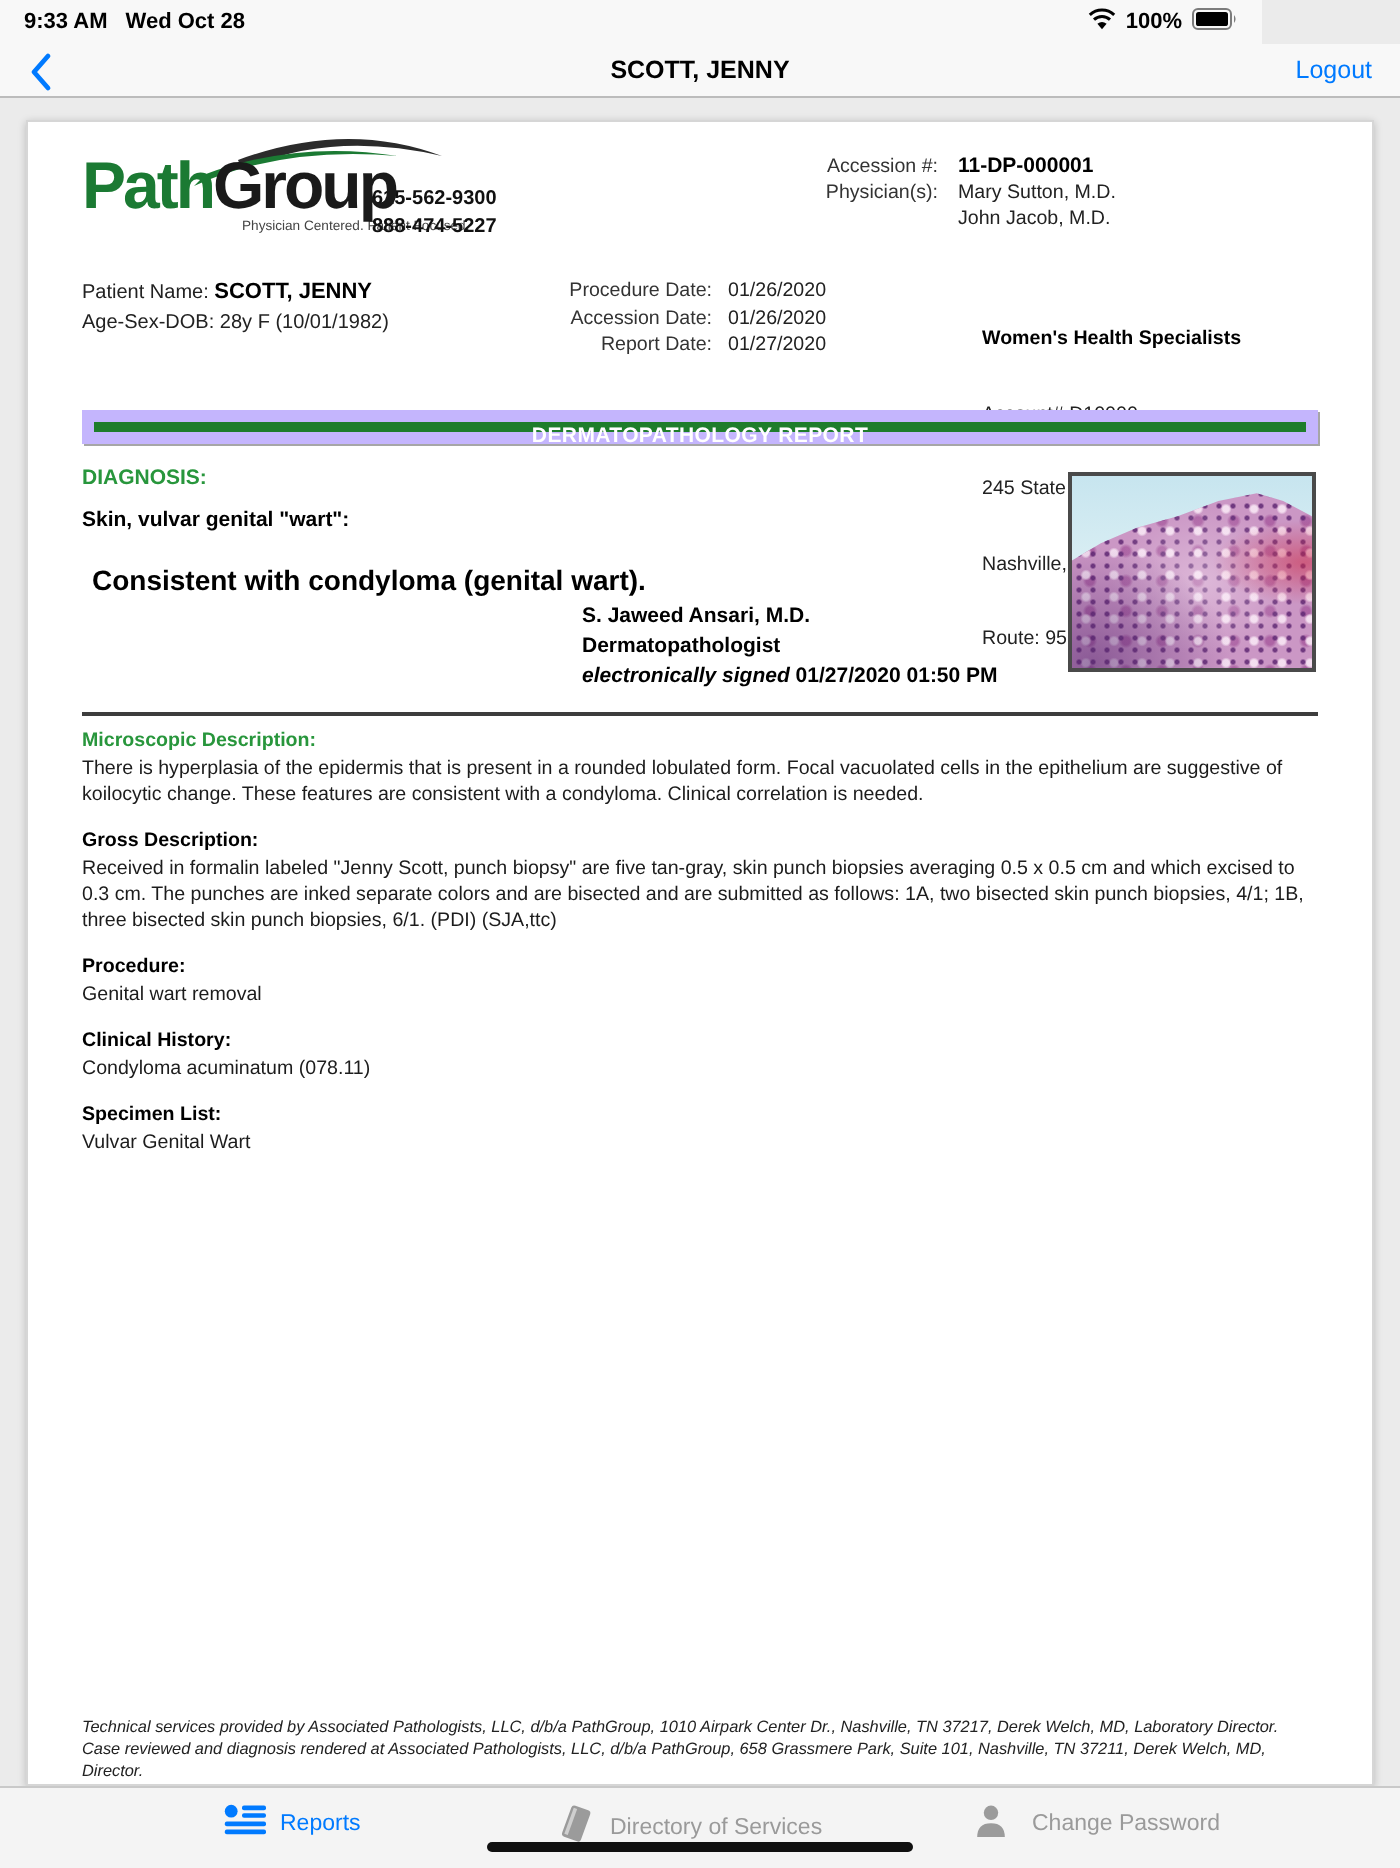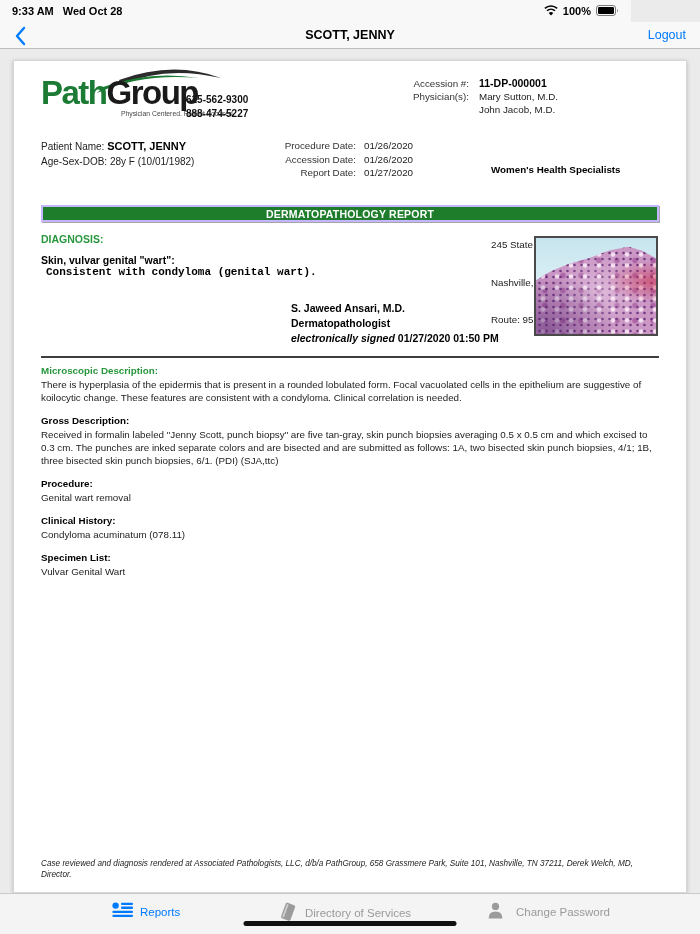--- a/index.html
+++ b/index.html
@@ -45,28 +45,28 @@
   .patname { font-weight:700; font-size:11px; color:#000; }
   .datecol { position:absolute; left:240px; top:78px; font-size:9.8px; }
   .daterow { display:flex; line-height:13.5px; }
   .datelab { width:110px; text-align:right; padding-right:8px; color:#333; }
   .dateval { color:#222; }
   .faccol { position:absolute; left:477px; top:78px; font-size:9.8px; line-height:12.5px; color:#222; white-space:pre; }
   .facname { font-weight:700; color:#000; }
 
   
   .banner { position:absolute; left:27px; right:27px; top:144px; height:17px; background:#1e7d2b;
-            border:2px solid #c4b5fd; box-shadow:1px 1px 0 rgba(0,0,0,.35);
+            border:6px solid #c4b5fd; box-shadow:1px 1px 0 rgba(0,0,0,.35);
             color:#fff; font-weight:700; font-size:10.5px; text-align:center; line-height:15px; letter-spacing:.2px; }
 
   
   .diag { position:absolute; left:27px; top:172px; width:480px; }
   .greenhead { color:#28963c; font-weight:700; font-size:10.5px; }
   .diagline1 { font-weight:700; font-size:10.5px; color:#000; margin-top:9px; }
-  .diagline2 { font-weight:700; font-size:11px; color:#000; margin-top:0; padding-left:5px;font-family:Liberation Mono, monospace; }
+  .diagline2 { font-weight:700; font-size:14px; color:#000; margin-top:16px; padding-left:5px; }
 
   
   .histo { position:absolute; left:520px; top:175px; width:124px; height:100px; border:2px solid #4a4a4a;
            background:linear-gradient(180deg,#c7e5ef 0%,#d7edf3 40%,#e2f1f6 100%); overflow:hidden; }
   .tissue { position:absolute; inset:0;
             clip-path:polygon(0 44%, 12% 35%, 27% 27%, 44% 21%, 61% 13%, 77% 9%, 88% 13%, 100% 21%, 100% 100%, 0 100%);
             background-color:#cb97c5;
             background-image:
               radial-gradient(circle, rgba(96,40,116,.85) .8px, transparent 1.7px),
               radial-gradient(circle, rgba(246,226,242,.95) 1.6px, transparent 2.8px),
@@ -239,20 +239,21 @@
       <div class="bhead">Clinical History:</div>
       <div class="txt">Condyloma acuminatum (078.11)</div>
     </div>
     <div class="sec">
       <div class="bhead">Specimen List:</div>
       <div class="txt">Vulvar Genital Wart</div>
     </div>
   </div>
 
   <div class="docfooter">
+    <div class="flines">Technical services provided by Associated Pathologists, LLC, d/b/a PathGroup, 1010 Airpark Center Dr., Nashville, TN 37217, Derek Welch, MD, Laboratory Director.</div>
     <div class="flines">Case reviewed and diagnosis rendered at Associated Pathologists, LLC, d/b/a PathGroup, 658 Grassmere Park, Suite 101, Nashville, TN 37211, Derek Welch, MD, Director.</div>
 
   </div>
 </div>
 
 <div class="tabbar">
   <div class="tab tab1 active">
     <span>
       <svg width="21" height="17" viewBox="0 0 21 17">
         <circle cx="3.6" cy="3.6" r="3.2" fill="#007aff"></circle>

